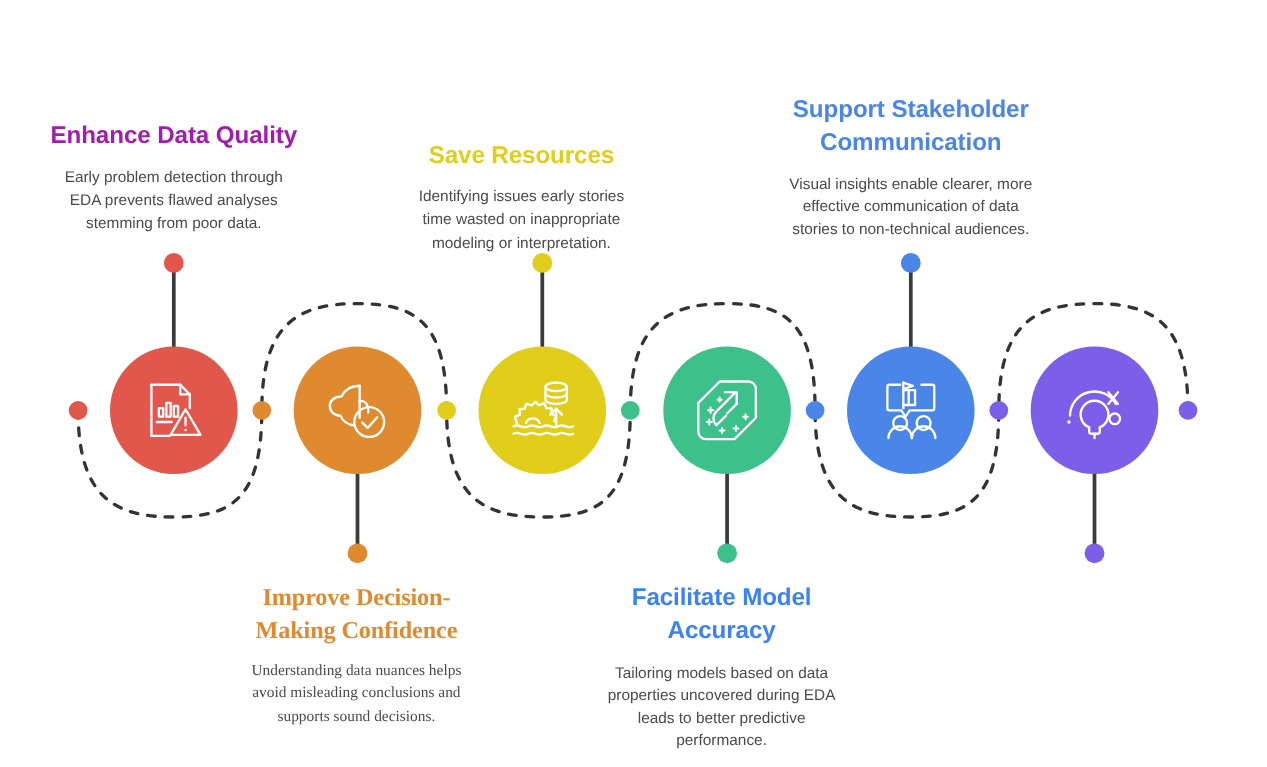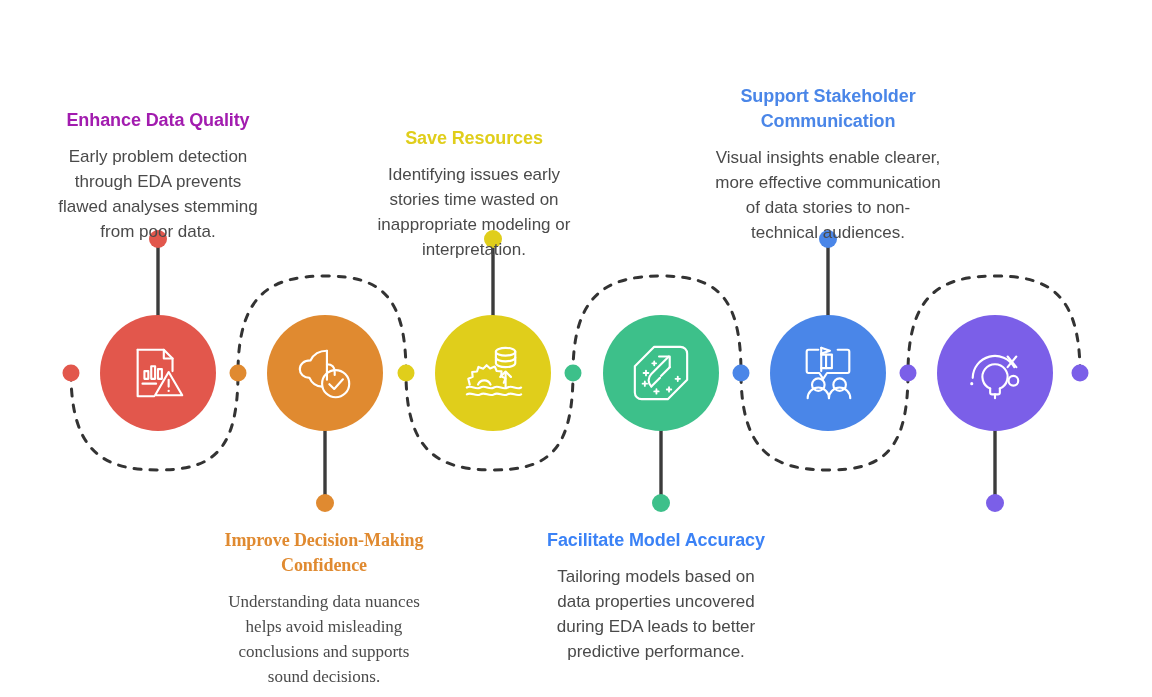--- a/index.html
+++ b/index.html
@@ -20,25 +20,25 @@
     position:absolute;
     width:116px;height:116px;
     border-radius:50%;
     display:flex;align-items:center;justify-content:center;
   }
   .node svg{display:block;}
 
   
   .txt{position:absolute;text-align:center;}
   .txt .ttl{
-    font-size:18px;font-weight:bold;line-height:1.38;
+    font-size:22px;font-weight:bold;line-height:1.38;
     margin:0 0 9px 0;letter-spacing:-0.1px;
   }
   .txt .dsc{
-    font-size:17px;line-height:1.47;color:#4a4a4a;margin:12px;
+    font-size:14px;line-height:1.47;color:#4a4a4a;margin:12px;
   }
 
   
   .t1{left:40px;top:108px;width:236px;}
   .t3{left:356px;top:126px;width:236px;}
   .t5{left:703px;top:84px;width:250px;}
   
   .t2{left:206px;top:528px;width:236px;font-family:Liberation Serif, serif;}
   .t4{left:538px;top:528px;width:236px;}
   .t6{left:873px;top:528px;width:240px;}

